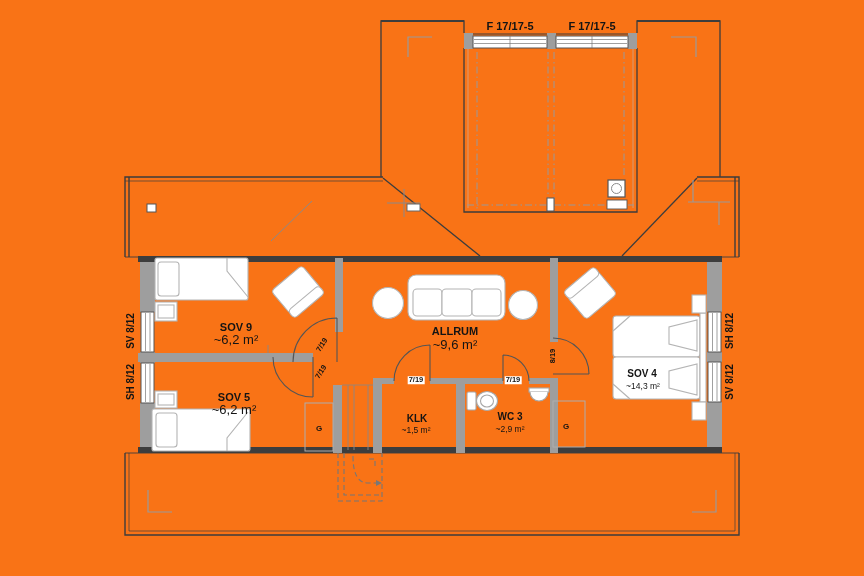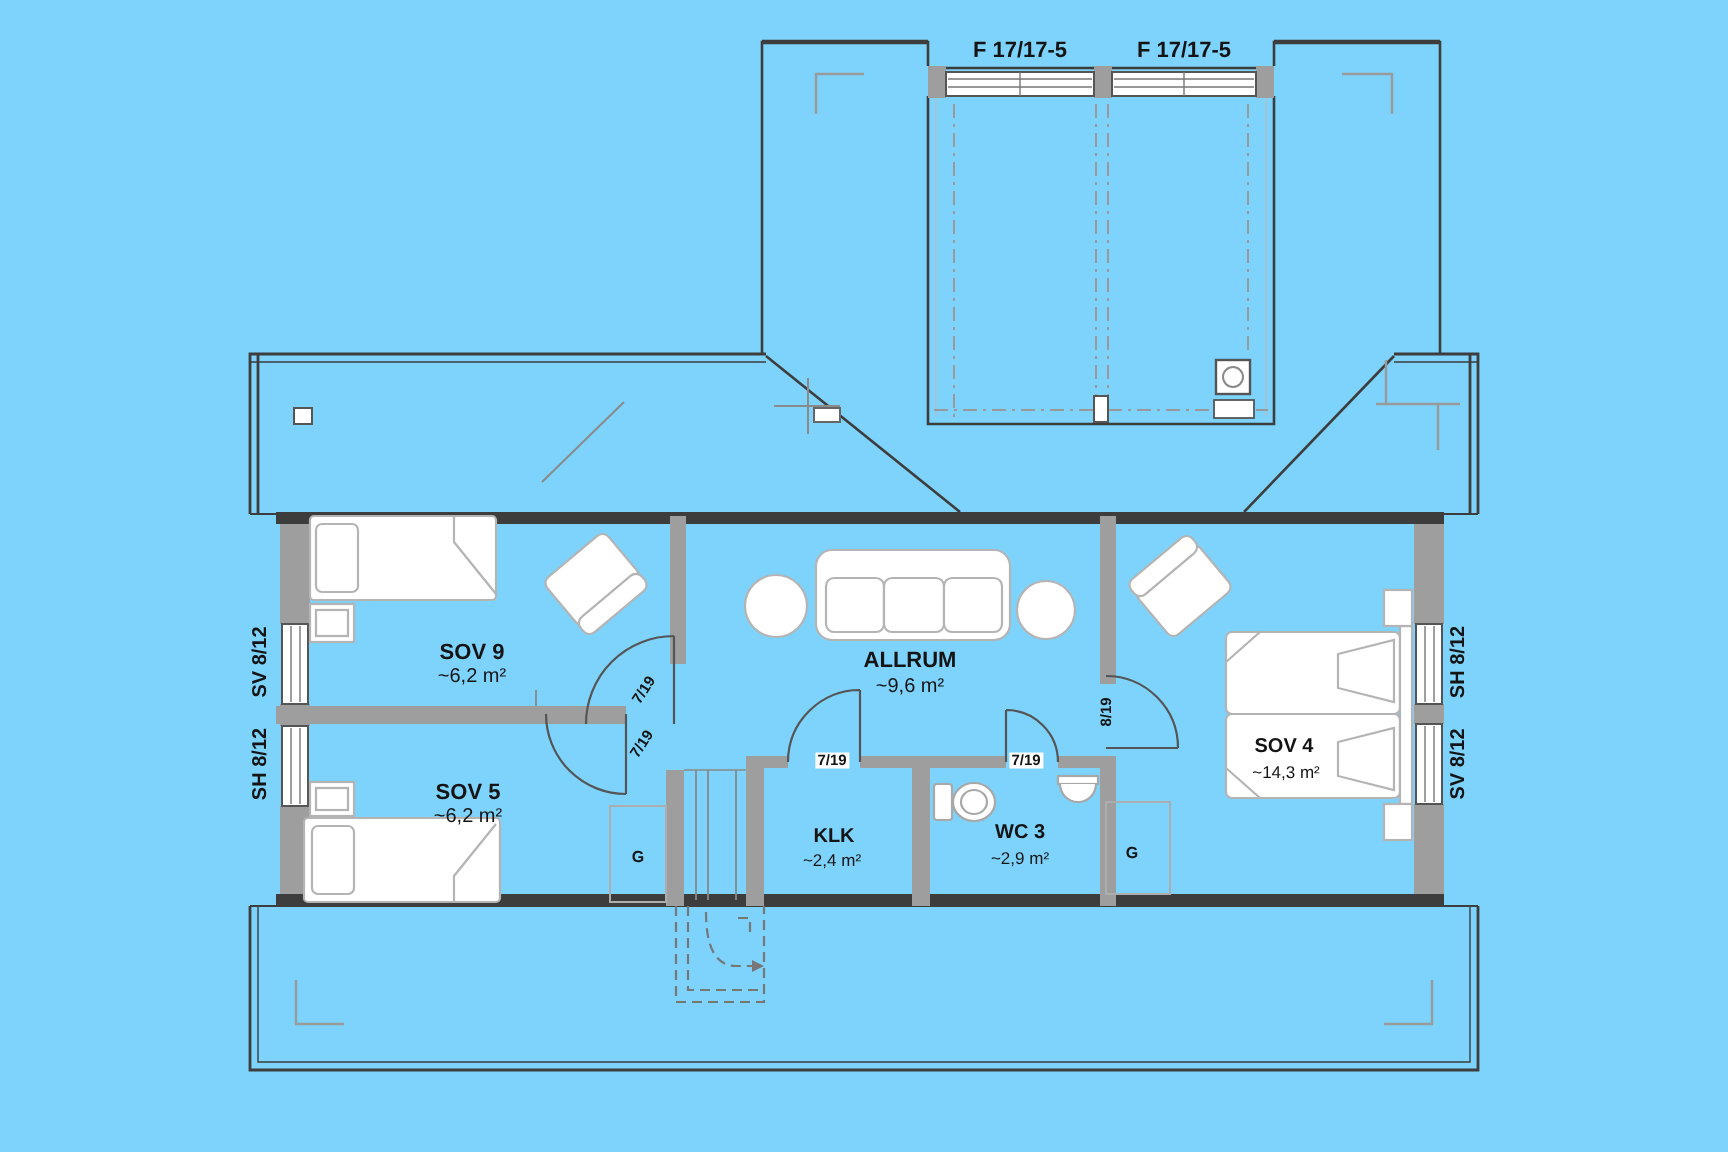--- a/index.html
+++ b/index.html
@@ -1,25 +1,25 @@
 <!DOCTYPE html>
 <html><head>
 <meta charset="utf-8">
 <style>
   html,body{margin:0;padding:0;background:#fff;}
-  #stage{position:relative;width:864px;height:576px;background:#7dd3fc;overflow:hidden;
+  #stage{position:relative;width:864px;height:576px;background:#f97316;overflow:hidden;
          font-family:"Liberation Sans", sans-serif;}
   #plansvg{position:absolute;left:0;top:0;}
   .lbl{position:absolute;transform:translate(-50%,-50%);white-space:nowrap;color:#141414;
        line-height:1;letter-spacing:0;}
   .b{font-weight:700;}
   .rot{transform:translate(-50%,-50%) rotate(-90deg);}
   .rotd{transform:translate(-50%,-50%) rotate(-57deg);}
   .wbg{background:#fff;padding:0 1px;}
-  .f11{font-size:11px;} .f10{font-size:10px;} .f9{font-size:10px;}
+  .f11{font-size:11px;} .f10{font-size:10px;} .f9{font-size:13px;}
   .f85{font-size:8.5px;} .f8{font-size:8px;} .f7{font-size:7.5px;font-weight:700;}
 </style>
 </head>
 <body>
 
 <div id="stage">
 
 <svg id="plansvg" width="864" height="576" viewBox="0 0 864 576">
 
   <g stroke="#3d3d3d" stroke-width="1.4" fill="none">
@@ -258,21 +258,21 @@
   <div class="lbl b f11" style="left:236px;top:327px">SOV 9</div>
   <div class="lbl f9" style="left:236px;top:339px">~6,2 m²</div>
 
   <div class="lbl b f11" style="left:234px;top:397px">SOV 5</div>
   <div class="lbl f9" style="left:234px;top:409px">~6,2 m²</div>
 
   <div class="lbl b f11" style="left:455px;top:331px">ALLRUM</div>
   <div class="lbl f9" style="left:455px;top:344px">~9,6 m²</div>
 
   <div class="lbl b f10" style="left:417px;top:419px">KLK</div>
-  <div class="lbl f85" style="left:416px;top:430px">~2,4 m²</div>
+  <div class="lbl f85" style="left:416px;top:430px">~1,5 m²</div>
 
   <div class="lbl b f10" style="left:510px;top:417px">WC 3</div>
   <div class="lbl f85" style="left:510px;top:429px">~2,9 m²</div>
 
   <div class="lbl b f10" style="left:642px;top:374px">SOV 4</div>
   <div class="lbl f85" style="left:643px;top:386px">~14,3 m²</div>
 
   <div class="lbl f8 b" style="left:319px;top:429px">G</div>
   <div class="lbl f8 b" style="left:566px;top:427px">G</div>
 

